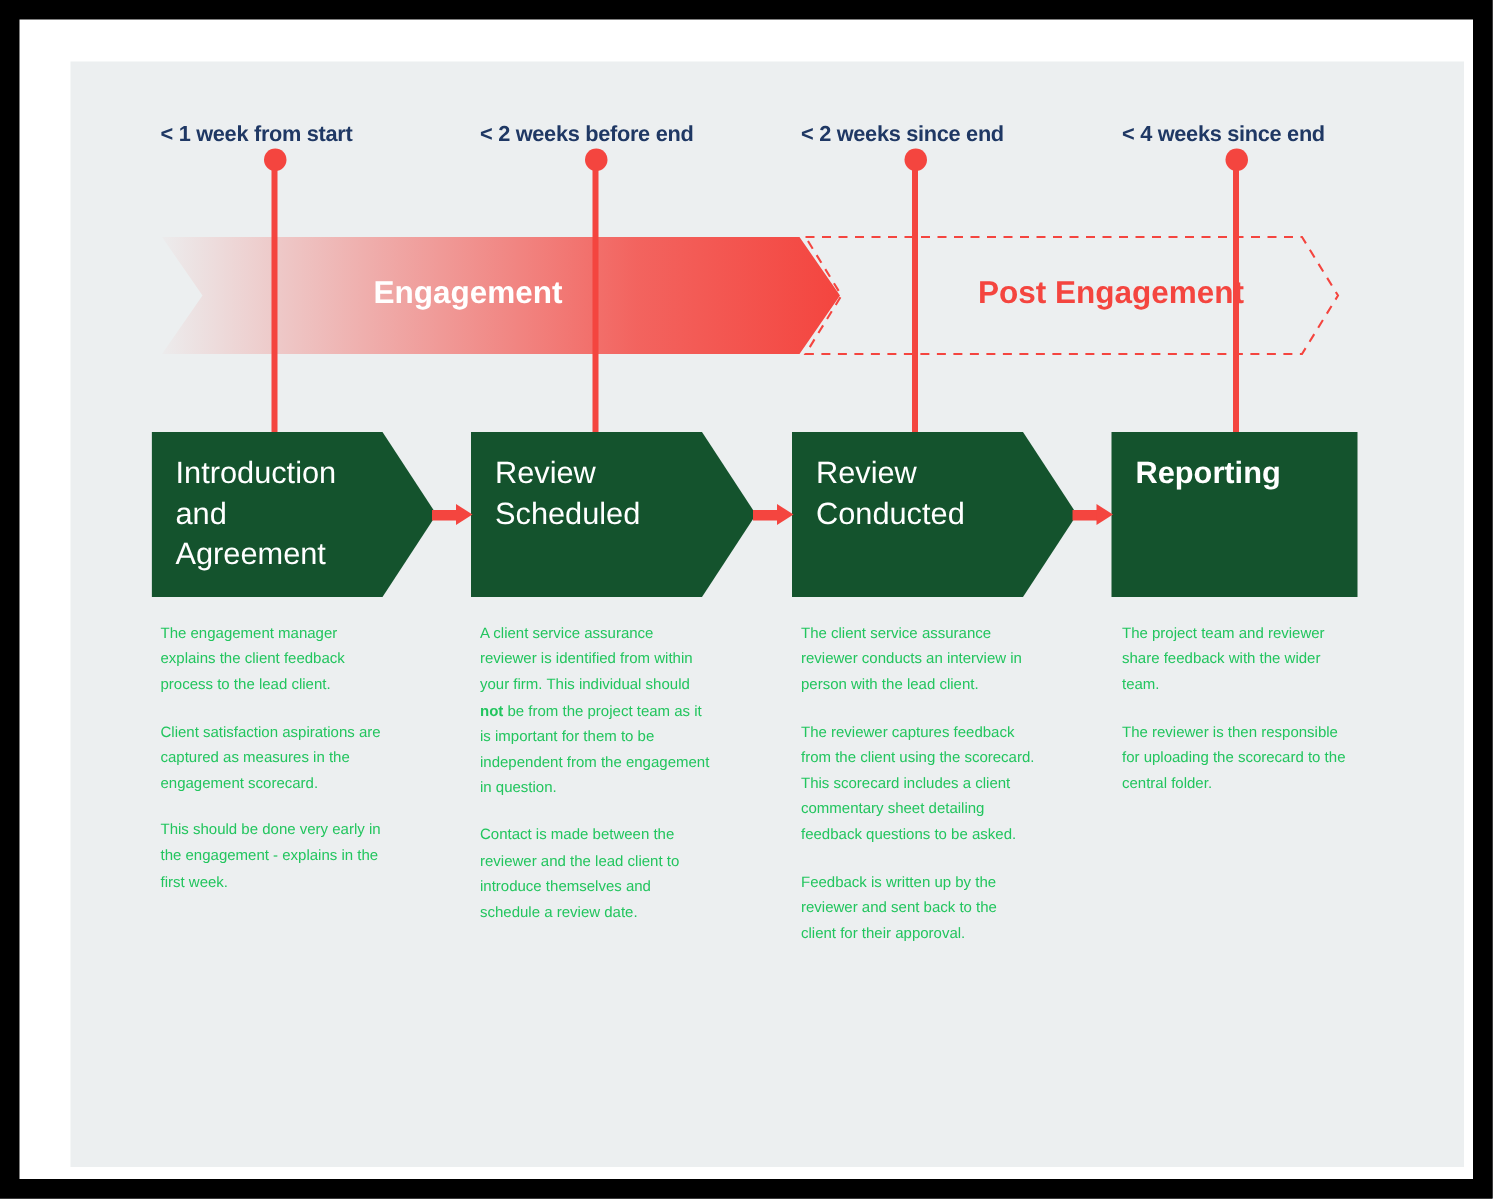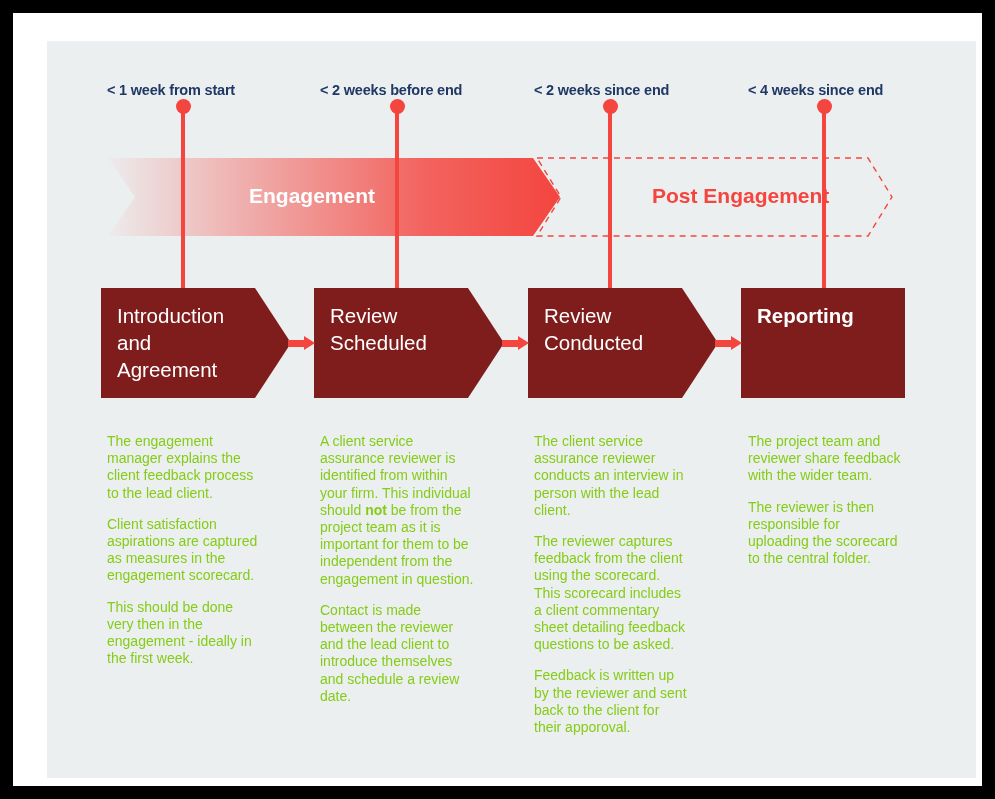--- a/index.html
+++ b/index.html
@@ -76,21 +76,21 @@
     margin-left: 24px;
   }
   #engagement-label { color: #ffffff; }
   #post-engagement-label { color: #f4453f; }
 
   
   .stage {
     position: absolute;
     top: 288px;
     height: 110px;
-    background: #7f1d1d;
+    background: #14532d;
     box-sizing: border-box;
     padding: 14px 16px 0 16px;
   }
   .stage.chev {
     clip-path: polygon(0 0, calc(100% - 36px) 0, 100% 50%, calc(100% - 36px) 100%, 0 100%);
   }
   .stage-label {
     color: #ffffff;
     font-size: 20.5px;
     line-height: 27px;
@@ -117,24 +117,24 @@
     width: 0;
     height: 0;
     border-top: 7px solid transparent;
     border-bottom: 7px solid transparent;
     border-left: 11px solid #f4453f;
   }
 
   
   .col {
     position: absolute;
-    top: 433px;
+    top: 414px;
     width: 156px;
-    color: #84cc16;
-    font-size: 14px;
+    color: #22c55e;
+    font-size: 10px;
     line-height: 17.2px;
   }
   .col p {
     margin: 0 0 14px 0;
   }
   .col b { font-weight: bold; }
 </style>
 </head>
 <body>
 
@@ -206,21 +206,21 @@
     </div>
   </div>
 
 <div class="phase-label" id="engagement-label" style="left: 225px;">Engagement</div>
 <div class="phase-label" id="post-engagement-label" style="left: 628px;">Post Engagement</div>
 
 <div id="columns">
     <div class="col" style="left: 107px;">
       <p>The engagement manager explains the client feedback process to the lead client.</p>
       <p>Client satisfaction aspirations are captured as measures in the engagement scorecard.</p>
-      <p>This should be done very then in the engagement  - ideally in the first week.</p>
+      <p>This should be done very early in the engagement  - explains in the first week.</p>
     </div>
     <div class="col" style="left: 320px;">
       <p>A client service assurance reviewer is identified from within your firm. This individual should <b>not</b> be from the project team as it is important for them to be independent from the engagement in question.</p>
       <p>Contact is made between the reviewer and the lead client to introduce themselves and schedule a review date.</p>
     </div>
     <div class="col" style="left: 534px;">
       <p>The client service assurance reviewer conducts an interview in person with the lead client.</p>
       <p>The reviewer captures feedback from the client using the scorecard. This scorecard includes a client commentary sheet detailing feedback questions to be asked.</p>
       <p>Feedback is written up by the reviewer and sent back to the client for their apporoval.</p>
     </div>

